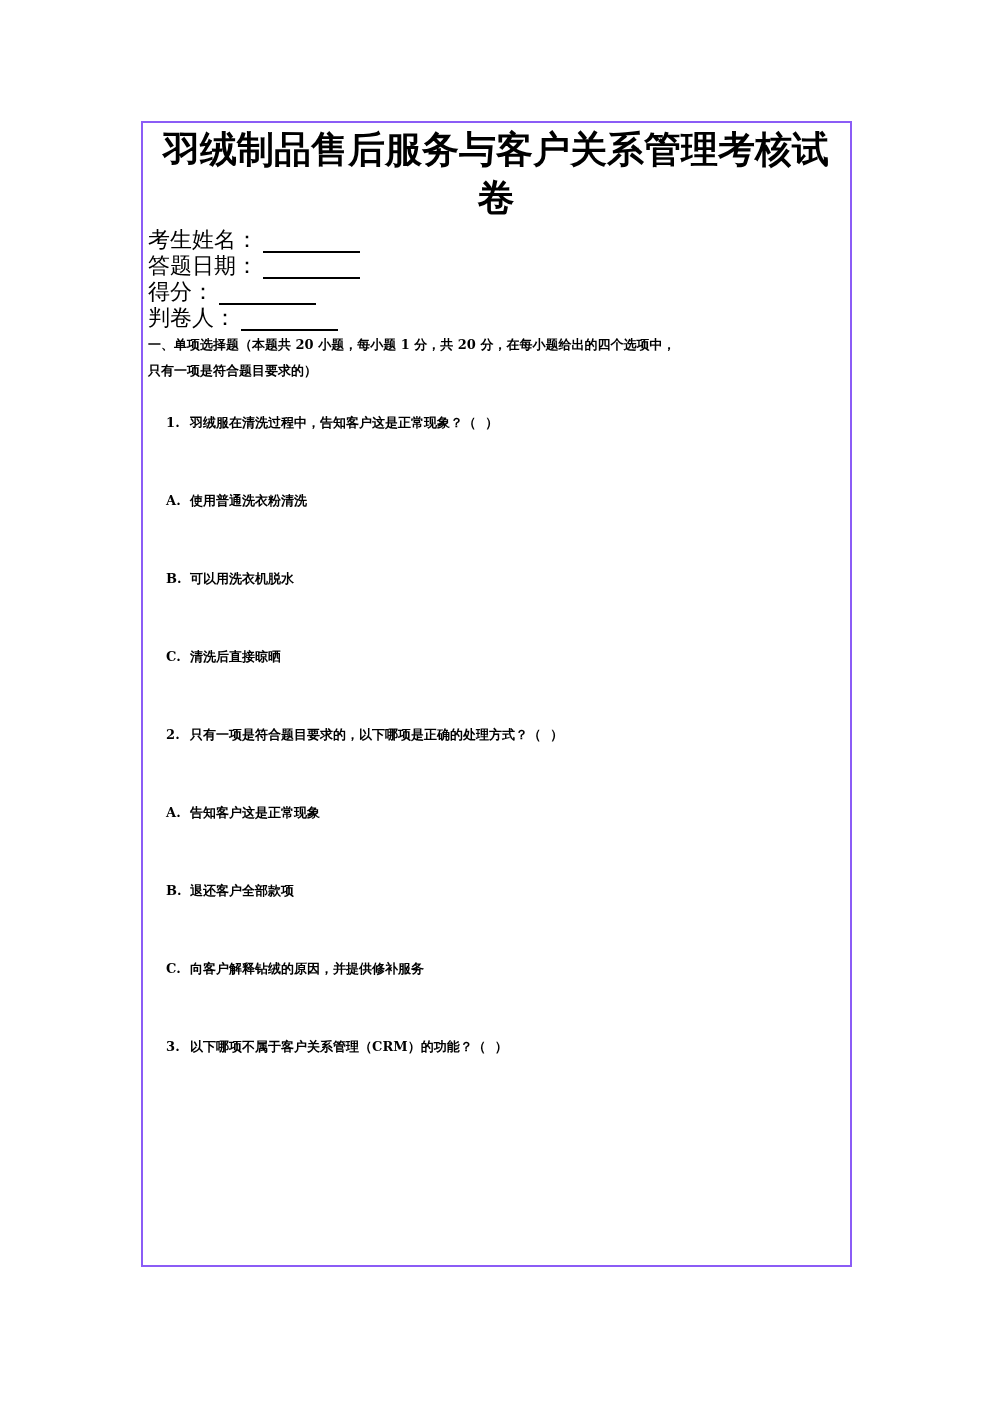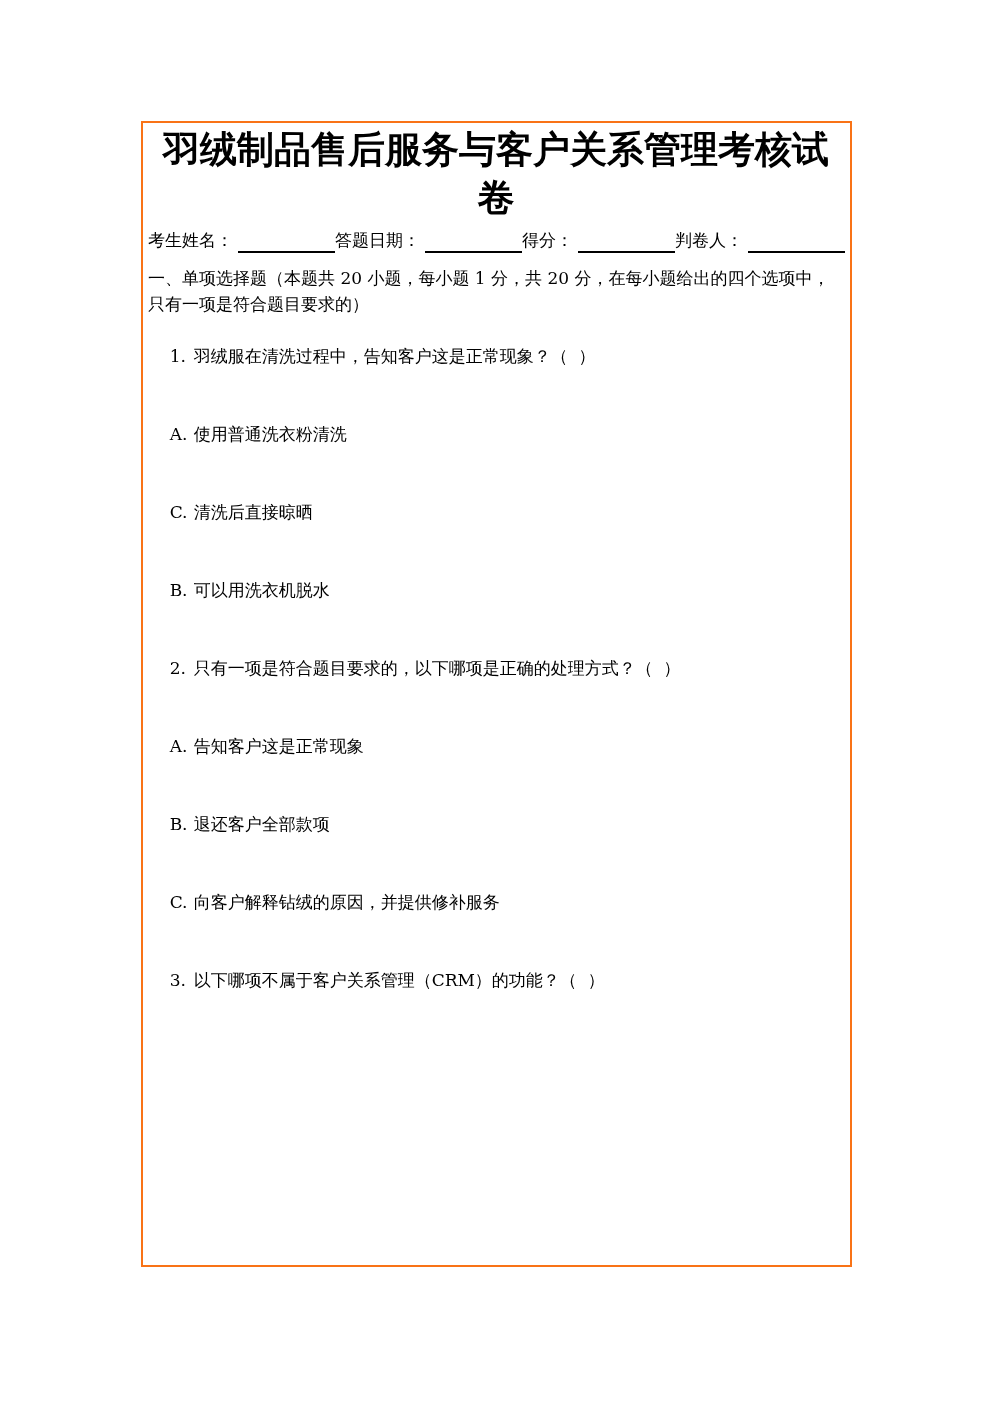--- a/index.html
+++ b/index.html
@@ -14,53 +14,55 @@
     font-family: "DejaVu Serif", "Liberation Serif", serif;
     color: #000000;
   }
   .sheet {
     position: absolute;
     left: 141px;
     top: 121px;
     width: 711px;
     height: 1146px;
     box-sizing: border-box;
-    border: 2px solid #f97316;
+    border: 2px solid #8b5cf6;
     background: #ffffff;
     padding: 0 6px 0 5px;
     overflow: hidden;
   }
   .title {
     margin: 2px 0 0 0;
     font-size: 37px;
     line-height: 48px;
     font-weight: bold;
     text-align: center;
   }
   .title-line { white-space: pre; }
   .info-row {
     display: flex;
     justify-content: space-between;
     width: 678px;
     margin-top: 6px;
-    font-size: 17px;
+    font-size: 22px;
     line-height: 26px;
+    flex-direction: column;
   }
   .info-field { display: flex; align-items: flex-end; }
   .info-label { white-space: pre; }
   .info-blank {
     display: inline-block;
     width: 97px;
     height: 20px;
     margin-left: 5px;
     border-bottom: 2px solid #000000;
   }
   .content {
-    margin-top: 12px;
-    font-size: 17px;
+    margin-top: 1px;
+    font-size: 13px;
+    font-weight: bold;
   }
   .line {
     line-height: 26px;
     white-space: pre;
   }
   .q-num, .opt-label {
     display: inline-block;
     min-width: 24px;
     white-space: pre;
   }
@@ -97,24 +99,24 @@
         <div class="line heading-line">只有一项是符合题目要求的）</div>
       </div>
     <div>
         <div class="line question-line">
     <span class="q-num">1.</span><span class="q-text">羽绒服在清洗过程中，告知客户这是正常现象？（  ）</span>
   </div>
         <div class="line option-line">
     <span class="opt-label">A.</span><span class="opt-text">使用普通洗衣粉清洗</span>
   </div>
         <div class="line option-line">
-    <span class="opt-label">C.</span><span class="opt-text">清洗后直接晾晒</span>
+    <span class="opt-label">B.</span><span class="opt-text">可以用洗衣机脱水</span>
   </div>
         <div class="line option-line">
-    <span class="opt-label">B.</span><span class="opt-text">可以用洗衣机脱水</span>
+    <span class="opt-label">C.</span><span class="opt-text">清洗后直接晾晒</span>
   </div>
         <div class="line question-line">
     <span class="q-num">2.</span><span class="q-text">只有一项是符合题目要求的，以下哪项是正确的处理方式？（  ）</span>
   </div>
         <div class="line option-line">
     <span class="opt-label">A.</span><span class="opt-text">告知客户这是正常现象</span>
   </div>
         <div class="line option-line">
     <span class="opt-label">B.</span><span class="opt-text">退还客户全部款项</span>
   </div>

